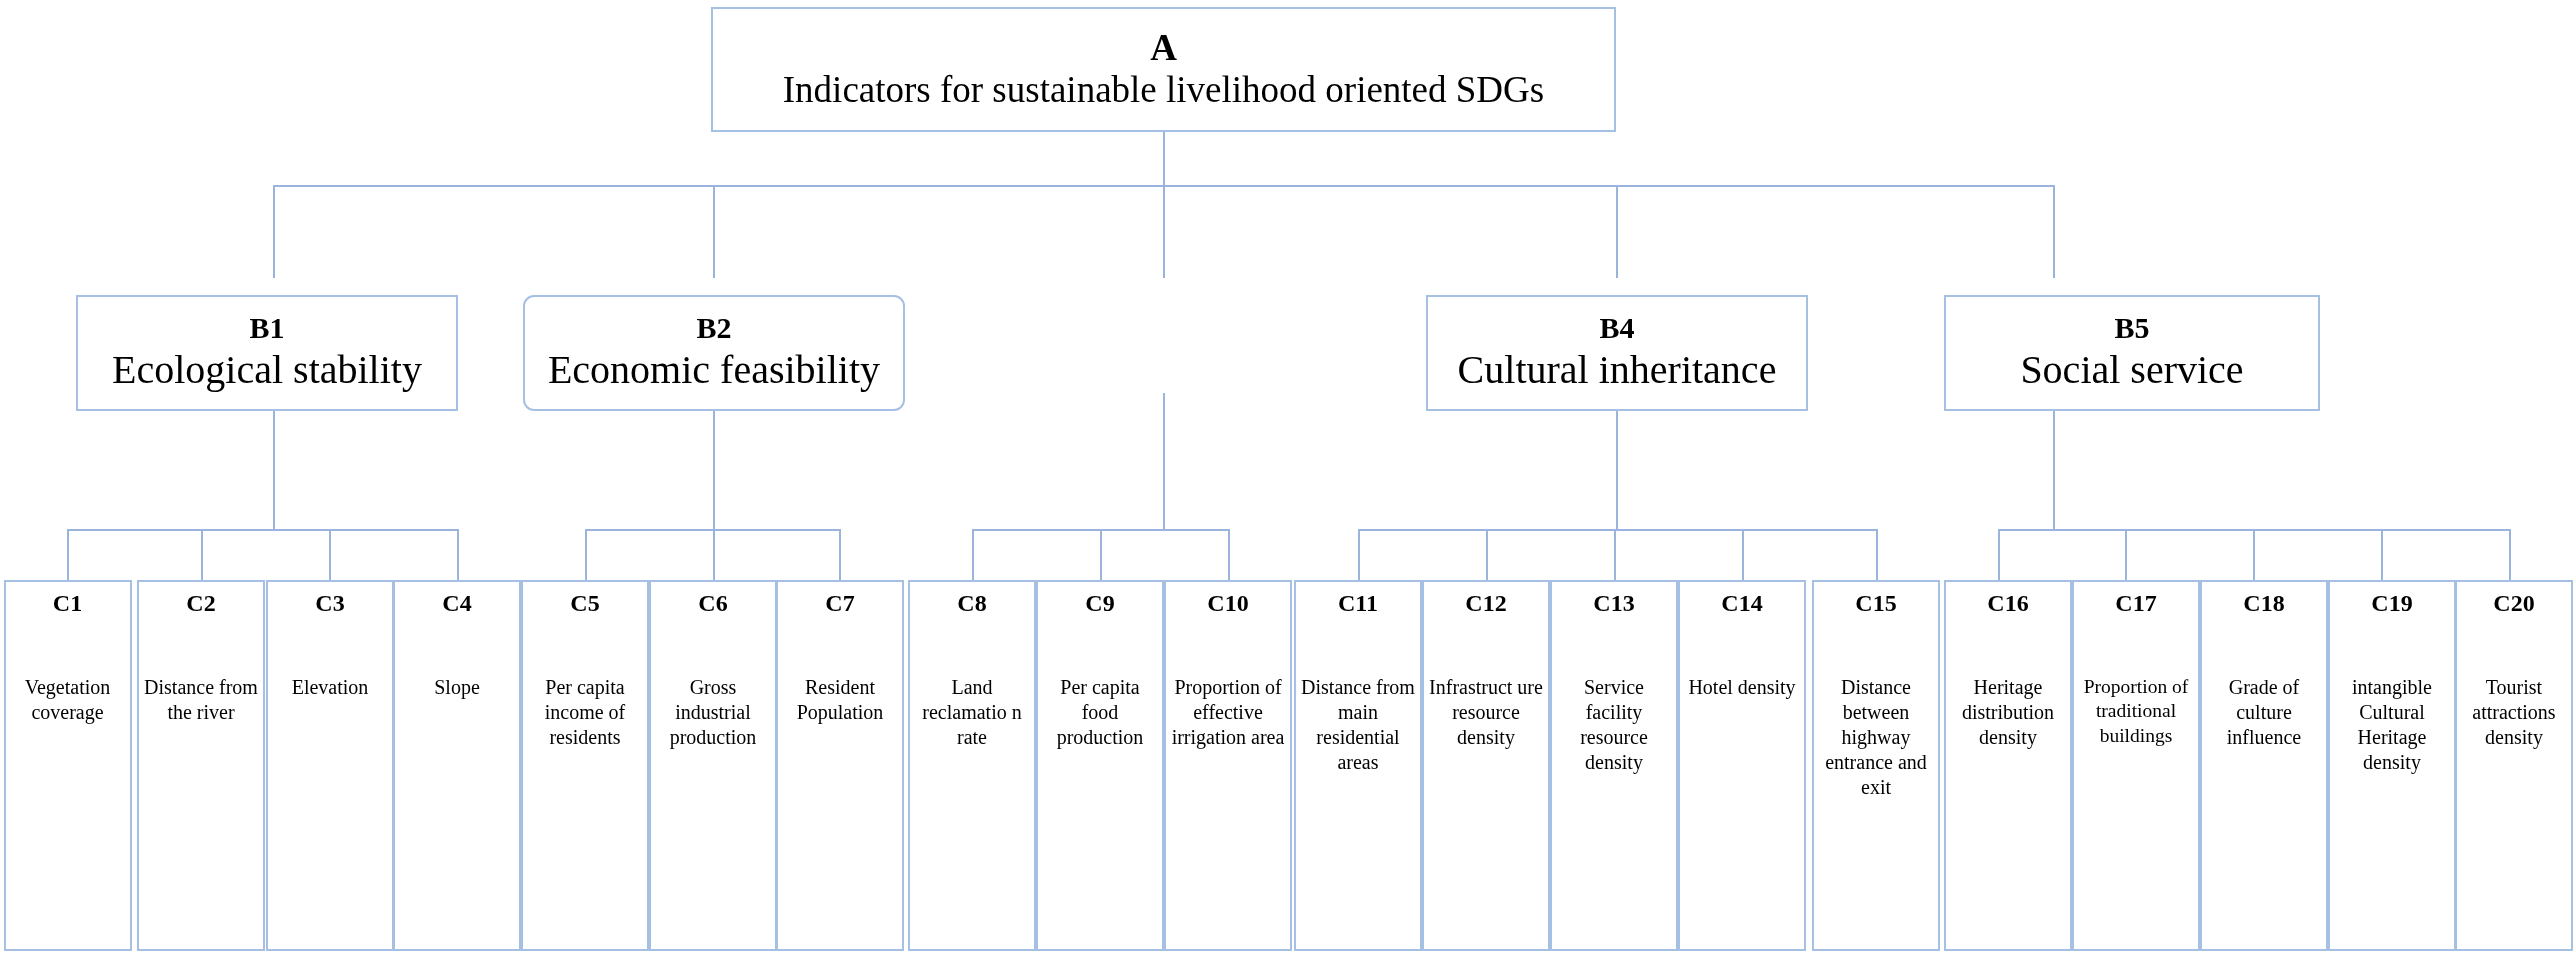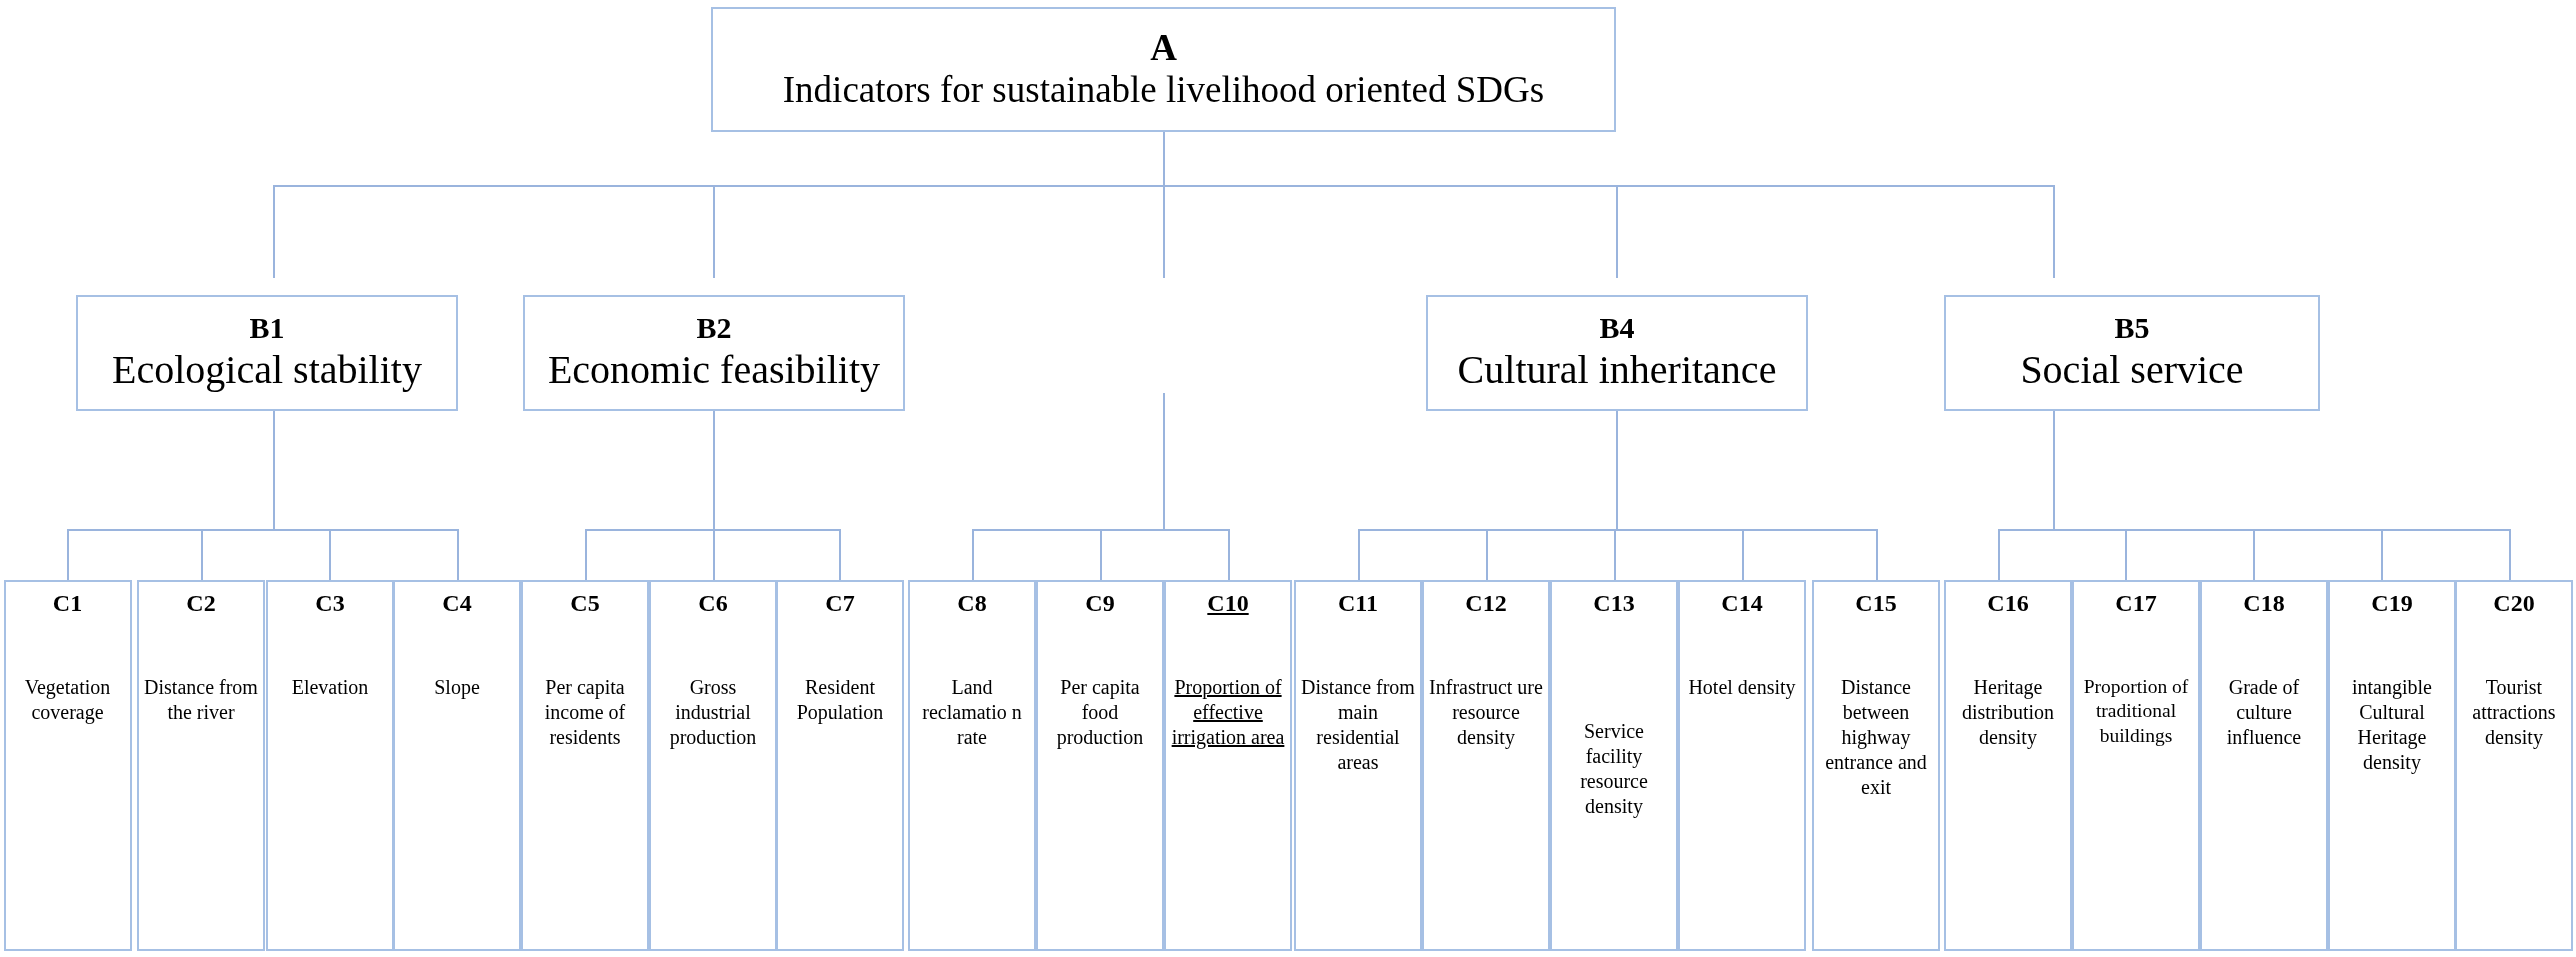--- a/index.html
+++ b/index.html
@@ -82,21 +82,21 @@
 
   <div class="node" id="node-a">
     <div class="code">A</div>
     <div class="lbl">Indicators for sustainable livelihood oriented SDGs</div>
   </div>
 
   <div class="node node-b" style="left:76px;width:382px;">
     <div class="code">B1</div>
     <div class="lbl">Ecological stability</div>
   </div>
-  <div class="node node-b" style="left:523px;width:382px;">
+  <div class="node node-b" style="left:523px;width:382px;border-radius:11px;">
     <div class="code">B2</div>
     <div class="lbl">Economic feasibility</div>
   </div>
   <div class="node node-b" style="left:1426px;width:382px;">
     <div class="code">B4</div>
     <div class="lbl">Cultural inheritance</div>
   </div>
   <div class="node node-b" style="left:1944px;width:376px;">
     <div class="code">B5</div>
     <div class="lbl">Social service</div>
@@ -131,33 +131,33 @@
     <div class="lbl">Resident Population</div>
   </div>
   <div class="node node-c" style="left:908px;width:128px;">
     <div class="code">C8</div>
     <div class="lbl">Land reclamatio n rate</div>
   </div>
   <div class="node node-c" style="left:1036px;width:128px;">
     <div class="code">C9</div>
     <div class="lbl">Per capita food production</div>
   </div>
-  <div class="node node-c" style="left:1164px;width:128px;text-decoration:underline;">
+  <div class="node node-c" style="left:1164px;width:128px;">
     <div class="code">C10</div>
     <div class="lbl">Proportion of effective irrigation area</div>
   </div>
   <div class="node node-c" style="left:1294px;width:128px;">
     <div class="code">C11</div>
     <div class="lbl">Distance from main residential areas</div>
   </div>
   <div class="node node-c" style="left:1422px;width:128px;">
     <div class="code">C12</div>
     <div class="lbl">Infrastruct ure resource density</div>
   </div>
-  <div class="node node-c" style="left:1550px;width:128px;gap:44px;">
+  <div class="node node-c" style="left:1550px;width:128px;">
     <div class="code">C13</div>
     <div class="lbl">Service facility resource density</div>
   </div>
   <div class="node node-c" style="left:1678px;width:128px;">
     <div class="code">C14</div>
     <div class="lbl">Hotel density</div>
   </div>
   <div class="node node-c" style="left:1812px;width:128px;">
     <div class="code">C15</div>
     <div class="lbl">Distance between highway entrance and exit</div>

